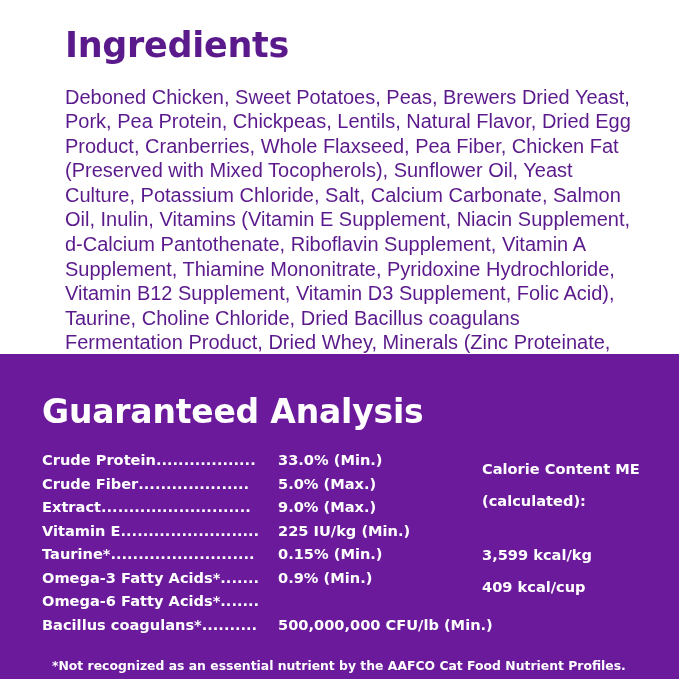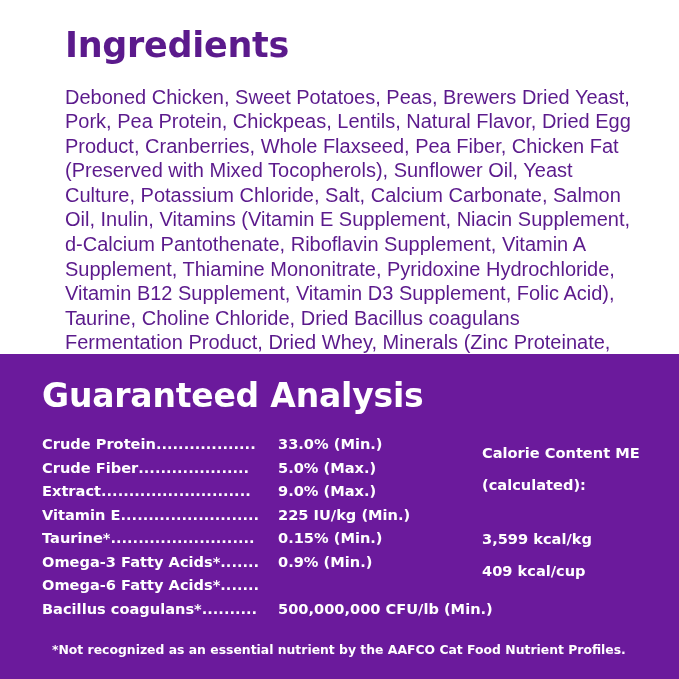--- a/index.html
+++ b/index.html
@@ -61,21 +61,21 @@
     box-sizing: border-box;
     padding: 16px 42px 0 42px;
     color: #ffffff;
   }
   .ga-title {
     font-family: "DejaVu Sans", sans-serif;
     font-weight: bold;
     font-size: 33px;
     color: #ffffff;
     letter-spacing: -0.2px;
-    margin: 8px 0 18px 0;
+    margin: 24px 0 18px 0;
     line-height: 1.1;
   }
   .ga-columns {
     display: flex;
     align-items: flex-start;
   }
   .ga-left {
     width: 432px;
     flex: 0 0 432px;
   }

